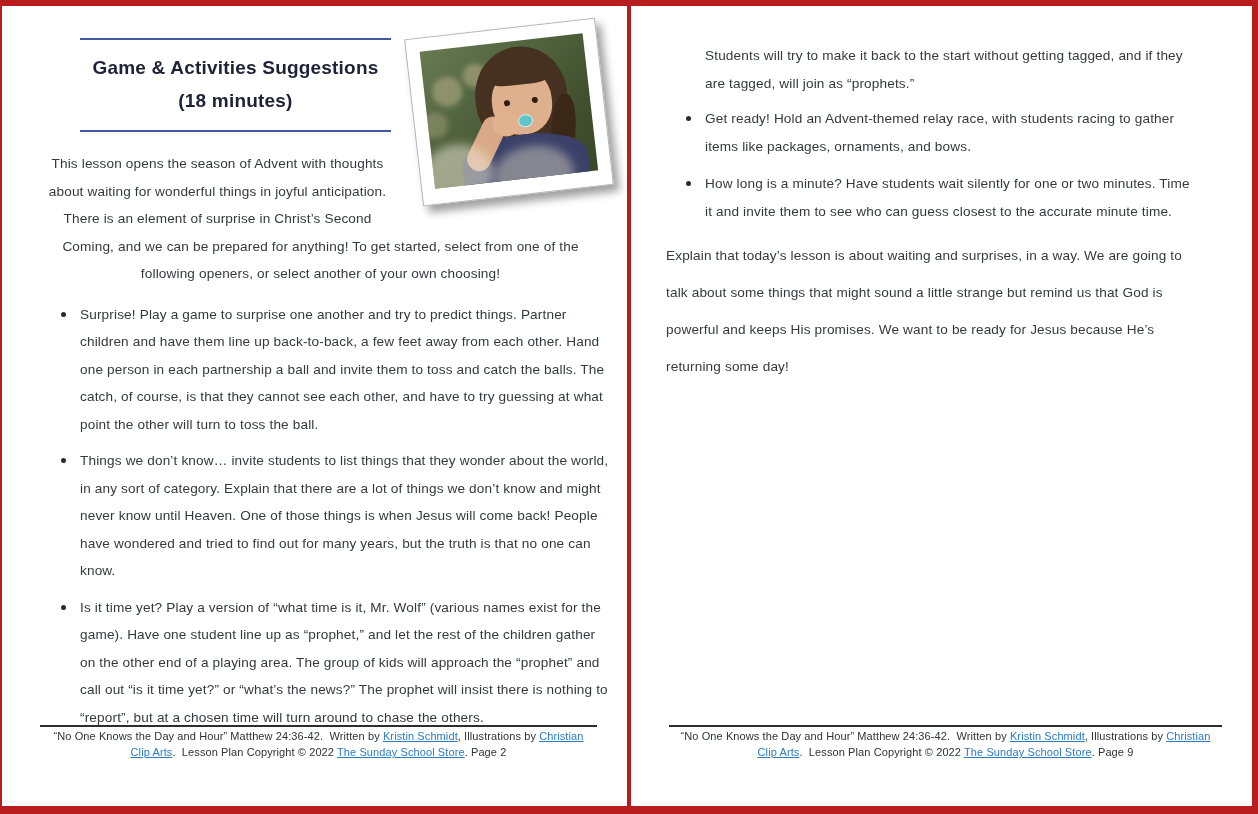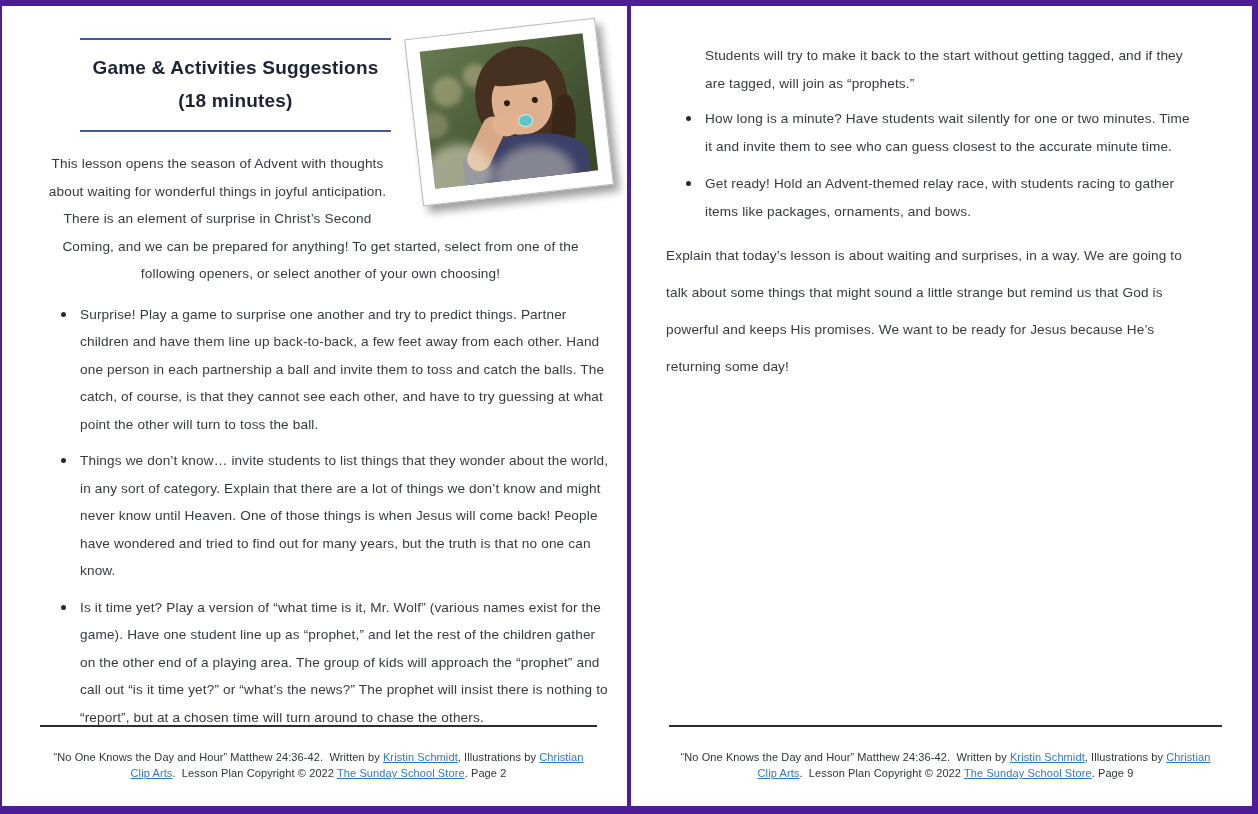--- a/index.html
+++ b/index.html
@@ -4,21 +4,21 @@
 <style>
   html,body { margin:0; padding:0; }
   body {
     background:#242424;
     font-family:"Liberation Sans", sans-serif;
     -webkit-font-smoothing:antialiased;
   }
   .stage {
     position:relative;
     width:1258px; height:814px;
-    background:#4c1d95;
+    background:#b91c1c;
     overflow:hidden;
   }
   .page {
     position:absolute; top:6px; height:800px;
     background:#ffffff;
     color:#35393e;
     font-size:13.6px;
     letter-spacing:0.15px;
   }
   .page-left  { left:2px;   width:625px; }
@@ -117,21 +117,21 @@
     margin:12px 0 0 0;
     line-height:37px;
   }
   .ask-label { font-weight:bold; color:#2e3238; }
 
   
   .page-footer {
     position:absolute;
     left:38px; right:30px; top:719px;
     border-top:2px solid #2d2d2d;
-    padding-top:22px;
+    padding-top:1px;
     text-align:center;
     font-size:11px; line-height:16px;
     letter-spacing:0.1px;
     color:#2e3338;
   }
   .page-footer a {
     color:#2b7bc0;
     text-decoration:underline;
     cursor:pointer;
   }
@@ -188,22 +188,22 @@
       <div><a>Clip Arts</a><span>.&nbsp; Lesson Plan Copyright © 2022 </span><a>The Sunday School Store</a><span>. Page 2</span></div>
     </div>
   </div>
 
   <div class="page page-right">
     <div class="rp-content">
 
       <p class="cont-para">Students will try to make it back to the start without getting tagged, and if they are tagged, will join as “prophets.”</p>
 
       <ul class="bullet-list rp-bullets">
+        <li>Get ready! Hold an Advent-themed relay race, with students racing to gather items like packages, ornaments, and bows.</li>
         <li>How long is a minute? Have students wait silently for one or two minutes. Time it and invite them to see who can guess closest to the accurate minute time.</li>
-        <li>Get ready! Hold an Advent-themed relay race, with students racing to gather items like packages, ornaments, and bows.</li>
       </ul>
 
       <p class="body-para">Explain that today’s lesson is about waiting and surprises, in a way. We are going to talk about some things that might sound a little strange but remind us that God is powerful and keeps His promises. We want to be ready for Jesus because He’s returning some day!</p>
 
     </div>
 
     <div class="page-footer">
       <div><span>“No One Knows the Day and Hour” Matthew 24:36-42.&nbsp; Written by </span><a>Kristin Schmidt</a><span>, Illustrations by </span><a>Christian</a></div>
       <div><a>Clip Arts</a><span>.&nbsp; Lesson Plan Copyright © 2022 </span><a>The Sunday School Store</a><span>. Page 9</span></div>
     </div>

